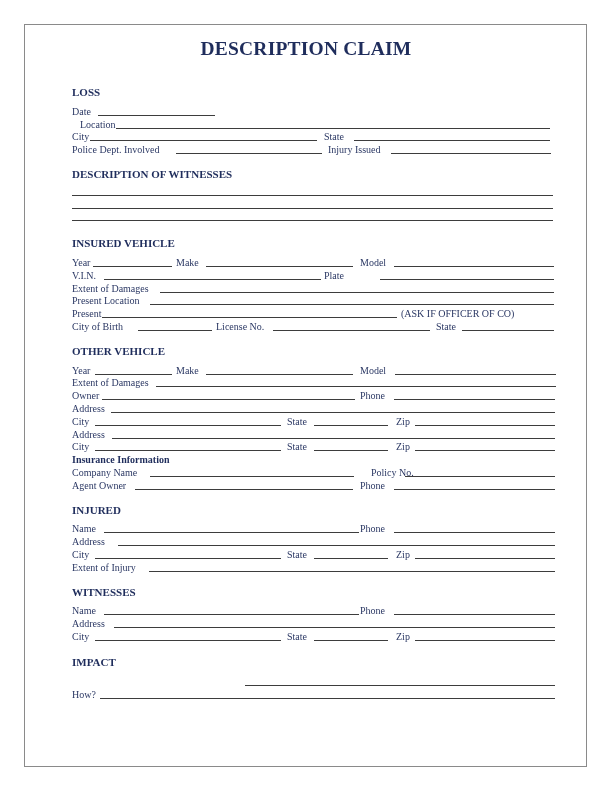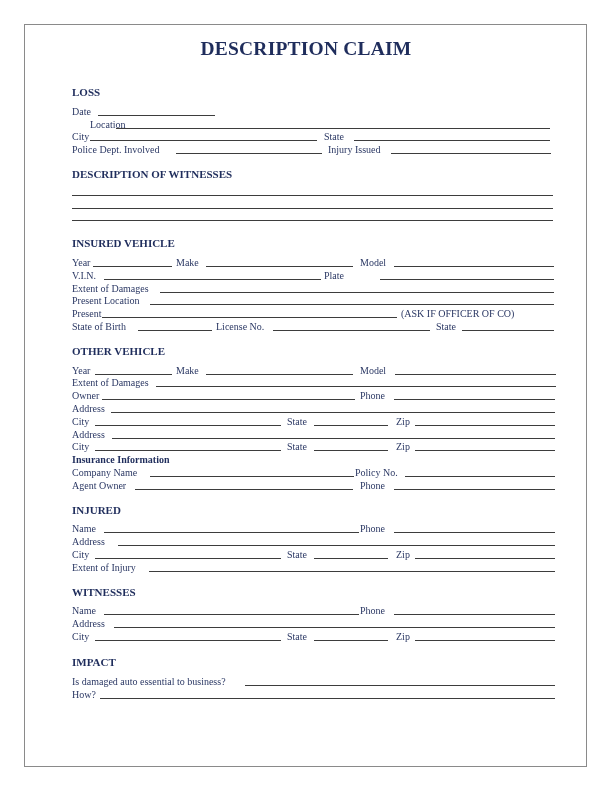--- a/index.html
+++ b/index.html
@@ -20,21 +20,21 @@
 
 <div class="page"></div>
 <div class="title">DESCRIPTION CLAIM</div>
 
 <div class="sec" style="top:86px">LOSS</div>
 <div class="row" style="top:105px">
   <span class="lbl" style="left:0">Date</span>
   <span class="ln" style="left:26px;width:117px"></span>
 </div>
 <div class="row" style="top:118px">
-  <span class="lbl" style="left:18px">Location</span>
+  <span class="lbl" style="left:8px">Location</span>
   <span class="ln" style="left:44px;width:434px"></span>
 </div>
 <div class="row" style="top:130px">
   <span class="lbl" style="left:0">City</span>
   <span class="ln" style="left:18px;width:227px"></span>
   <span class="lbl" style="left:252px">State</span>
   <span class="ln" style="left:282px;width:196px"></span>
 </div>
 <div class="row" style="top:143px">
   <span class="lbl" style="left:0">Police Dept. Involved</span>
@@ -70,21 +70,21 @@
 <div class="row" style="top:294px">
   <span class="lbl" style="left:0">Present Location</span>
   <span class="ln" style="left:78px;width:404px"></span>
 </div>
 <div class="row" style="top:307px">
   <span class="lbl" style="left:0">Present</span>
   <span class="ln" style="left:30px;width:295px"></span>
   <span class="lbl" style="left:329px">(ASK IF OFFICER OF CO)</span>
 </div>
 <div class="row" style="top:320px">
-  <span class="lbl" style="left:0">State of Birth</span>
+  <span class="lbl" style="left:0">City of Birth</span>
   <span class="ln" style="left:66px;width:74px"></span>
   <span class="lbl" style="left:144px">License No.</span>
   <span class="ln" style="left:201px;width:157px"></span>
   <span class="lbl" style="left:364px">State</span>
   <span class="ln" style="left:390px;width:92px"></span>
 </div>
 
 <div class="sec" style="top:345px">OTHER VEHICLE</div>
 <div class="row" style="top:364px">
   <span class="lbl" style="left:0">Year</span>
@@ -127,21 +127,21 @@
   <span class="ln" style="left:242px;width:74px"></span>
   <span class="lbl" style="left:324px">Zip</span>
   <span class="ln" style="left:343px;width:140px"></span>
 </div>
 <div class="row" style="top:453px;font-weight:bold;color:#1f2d5c">
   <span class="lbl" style="left:0;color:#1f2d5c">Insurance Information</span>
 </div>
 <div class="row" style="top:466px">
   <span class="lbl" style="left:0">Company Name</span>
   <span class="ln" style="left:78px;width:204px"></span>
-  <span class="lbl" style="left:283px">Policy No.</span>
+  <span class="lbl" style="left:299px">Policy No.</span>
   <span class="ln" style="left:333px;width:150px"></span>
 </div>
 <div class="row" style="top:479px">
   <span class="lbl" style="left:0">Agent Owner</span>
   <span class="ln" style="left:63px;width:218px"></span>
   <span class="lbl" style="left:288px">Phone</span>
   <span class="ln" style="left:322px;width:161px"></span>
 </div>
 
 <div class="sec" style="top:504px">INJURED</div>
@@ -183,19 +183,18 @@
   <span class="lbl" style="left:0">City</span>
   <span class="ln" style="left:23px;width:186px"></span>
   <span class="lbl" style="left:215px">State</span>
   <span class="ln" style="left:242px;width:74px"></span>
   <span class="lbl" style="left:324px">Zip</span>
   <span class="ln" style="left:343px;width:140px"></span>
 </div>
 
 <div class="sec" style="top:656px">IMPACT</div>
 <div class="row" style="top:675px">
-  <span class="lbl" style="left:0">Is damaged auto essential to business?</span>
   <span class="ln" style="left:173px;width:310px"></span>
 </div>
 <div class="row" style="top:688px">
   <span class="lbl" style="left:0">How?</span>
   <span class="ln" style="left:28px;width:455px"></span>
 </div>
 
 </body></html>

